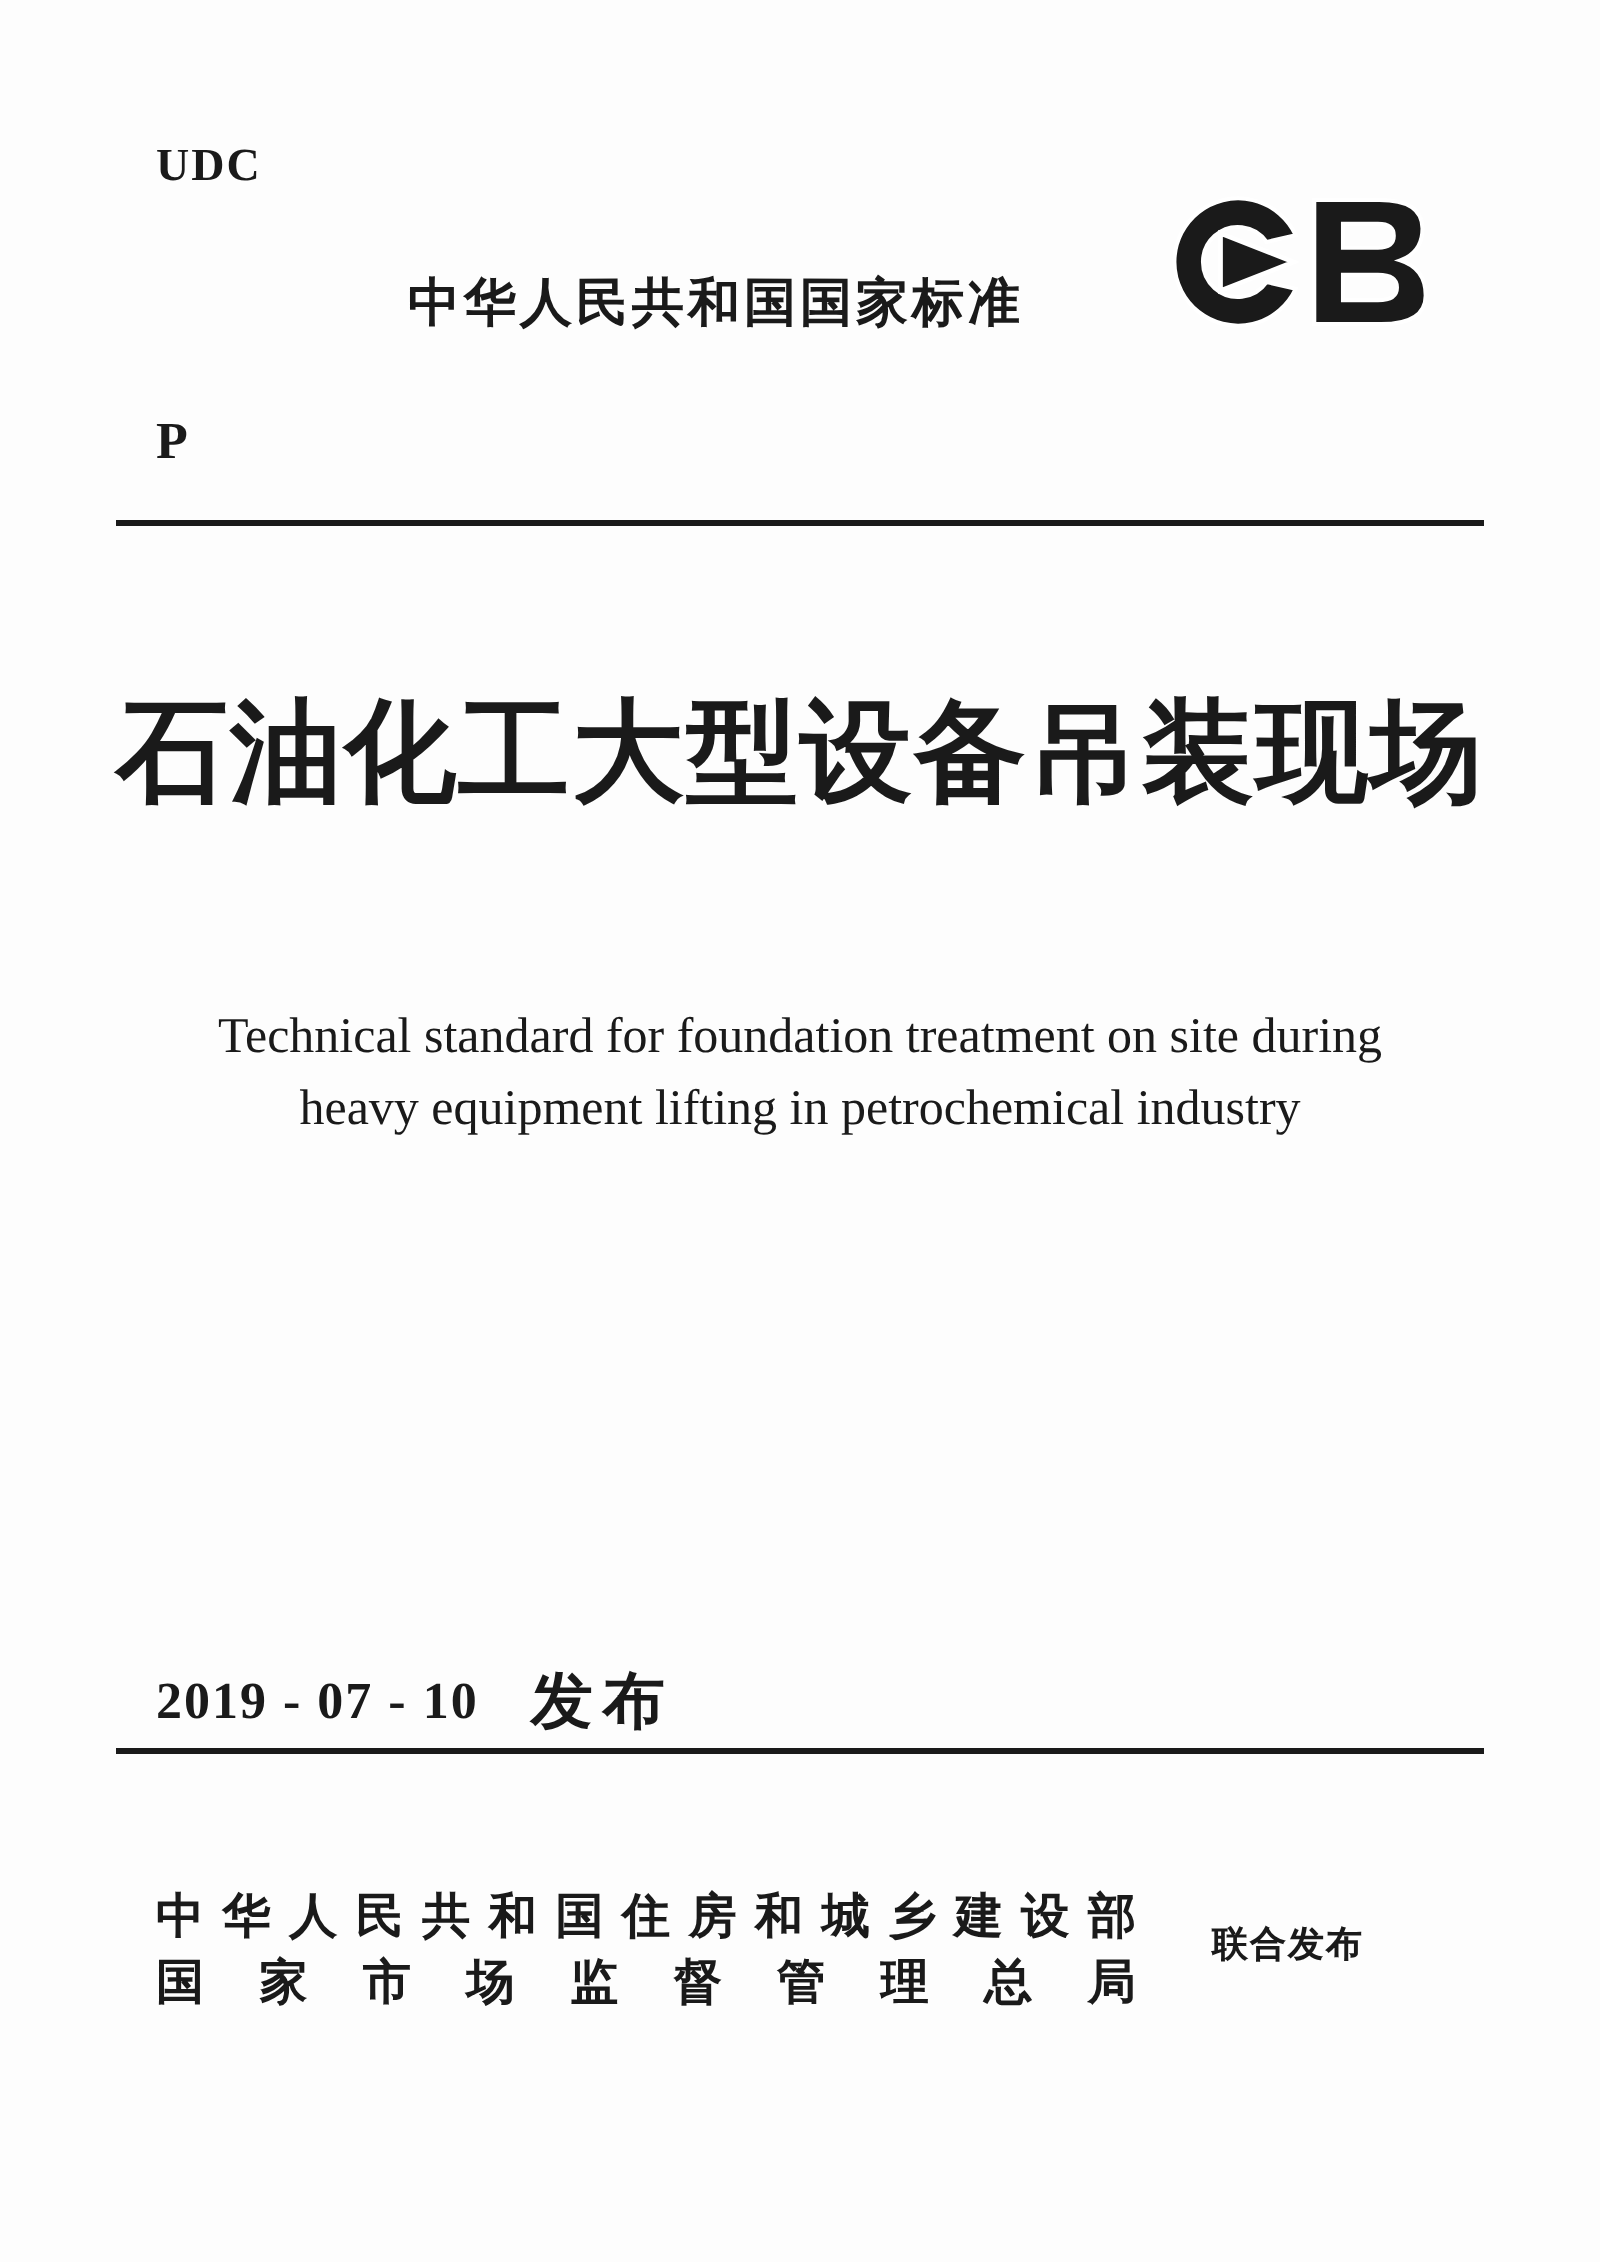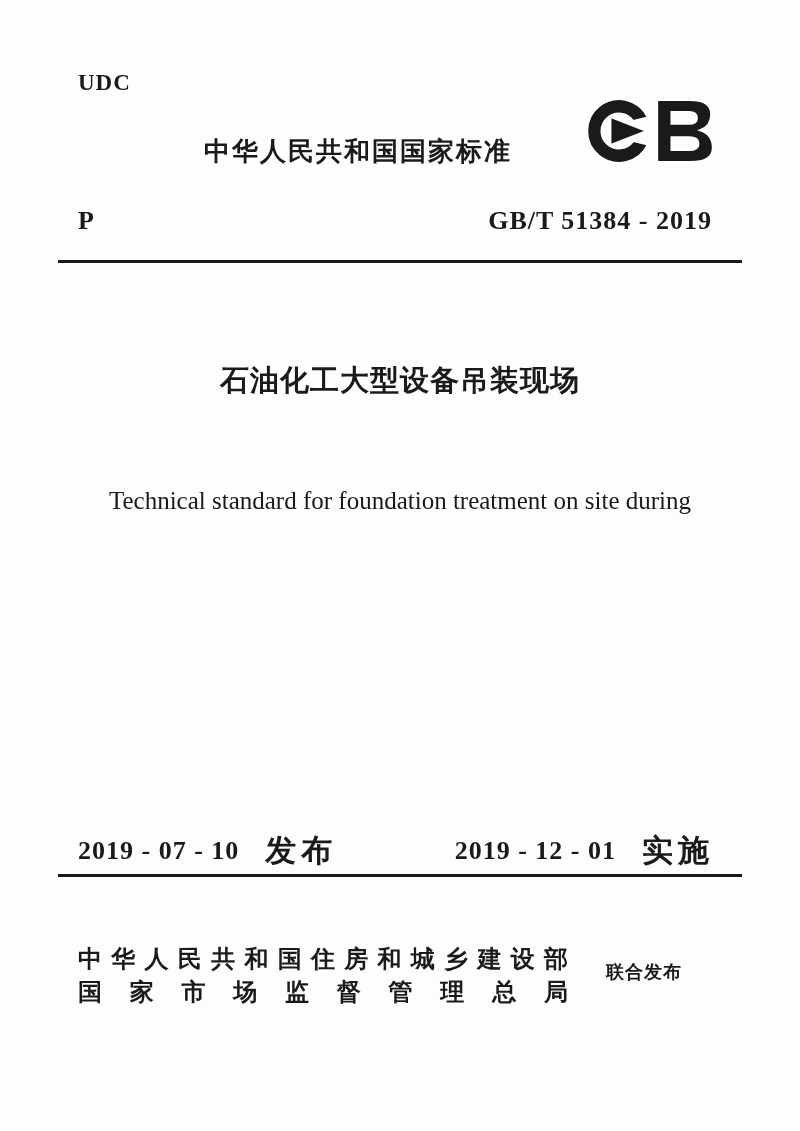--- a/index.html
+++ b/index.html
@@ -61,31 +61,31 @@
     background: #1a1a1a;
   }
   .rule-top { top: 260px; }
   .rule-dates { top: 874px; }
   .title-zh {
     position: absolute;
     left: 0;
     right: 0;
     top: 352px;
     text-align: center;
-    font-size: 29px;
+    font-size: 56px;
     line-height: 57px;
     font-weight: 600;
-    font-family: Liberation Sans, sans-serif;
+    font-family: Liberation Mono, monospace;
     letter-spacing: 1px;
   }
   .title-en {
     position: absolute;
     left: 0;
     right: 0;
-    top: 483px;
+    top: 501px;
     text-align: center;
     font-size: 25px;
     line-height: 36px;
     font-weight: 500;
     font-family: "Liberation Serif", "DejaVu Serif", serif;
   }
   .dates-row {
     position: absolute;
     left: 78px;
     right: 86px;
@@ -147,40 +147,36 @@
 
     <polygon points="33,26 79,44 33,62" fill="#1a1a1a" stroke="#ffffff" stroke-width="3"></polygon>
 
     <path fill-rule="evenodd" fill="#1a1a1a" stroke="#ffffff" stroke-width="2.5" d="M92 5 L133 5 Q160 5 160 23 Q160 38 146 43 Q162 48 162 65 Q162 83 134 83 L92 83 Z
              M110 20 L132 20 Q142 20 142 27.5 Q142 35 132 35 L110 35 Z
              M110 52 L132 52 Q144 52 144 60 Q144 68 132 68 L110 68 Z"></path>
   </svg>
 
   <div class="p-class">P</div>
 
-  <div class="std-no">GB/T 51384 - 2019</div>
 
   <div class="rule rule-top"></div>
 
   <div class="title-zh">
     <div>石油化工大型设备吊装现场</div>
   </div>
 
   <div class="title-en">
     <div>Technical standard for foundation treatment on site during</div>
+    <div>heavy equipment lifting in petrochemical industry</div>
   </div>
 
   <div class="dates-row">
     <div class="date-group">
       <span class="date-value">2019 - 07 - 10</span>
       <span class="date-verb">发布</span>
-    </div>
-    <div class="date-group">
-      <span class="date-value">2019 - 12 - 01</span>
-      <span class="date-verb">实施</span>
     </div>
   </div>
 
   <div class="rule rule-dates"></div>
 
   <div class="pub-block">
     <div class="pub-line">
         <span>中</span>
         <span>华</span>
         <span>人</span>

